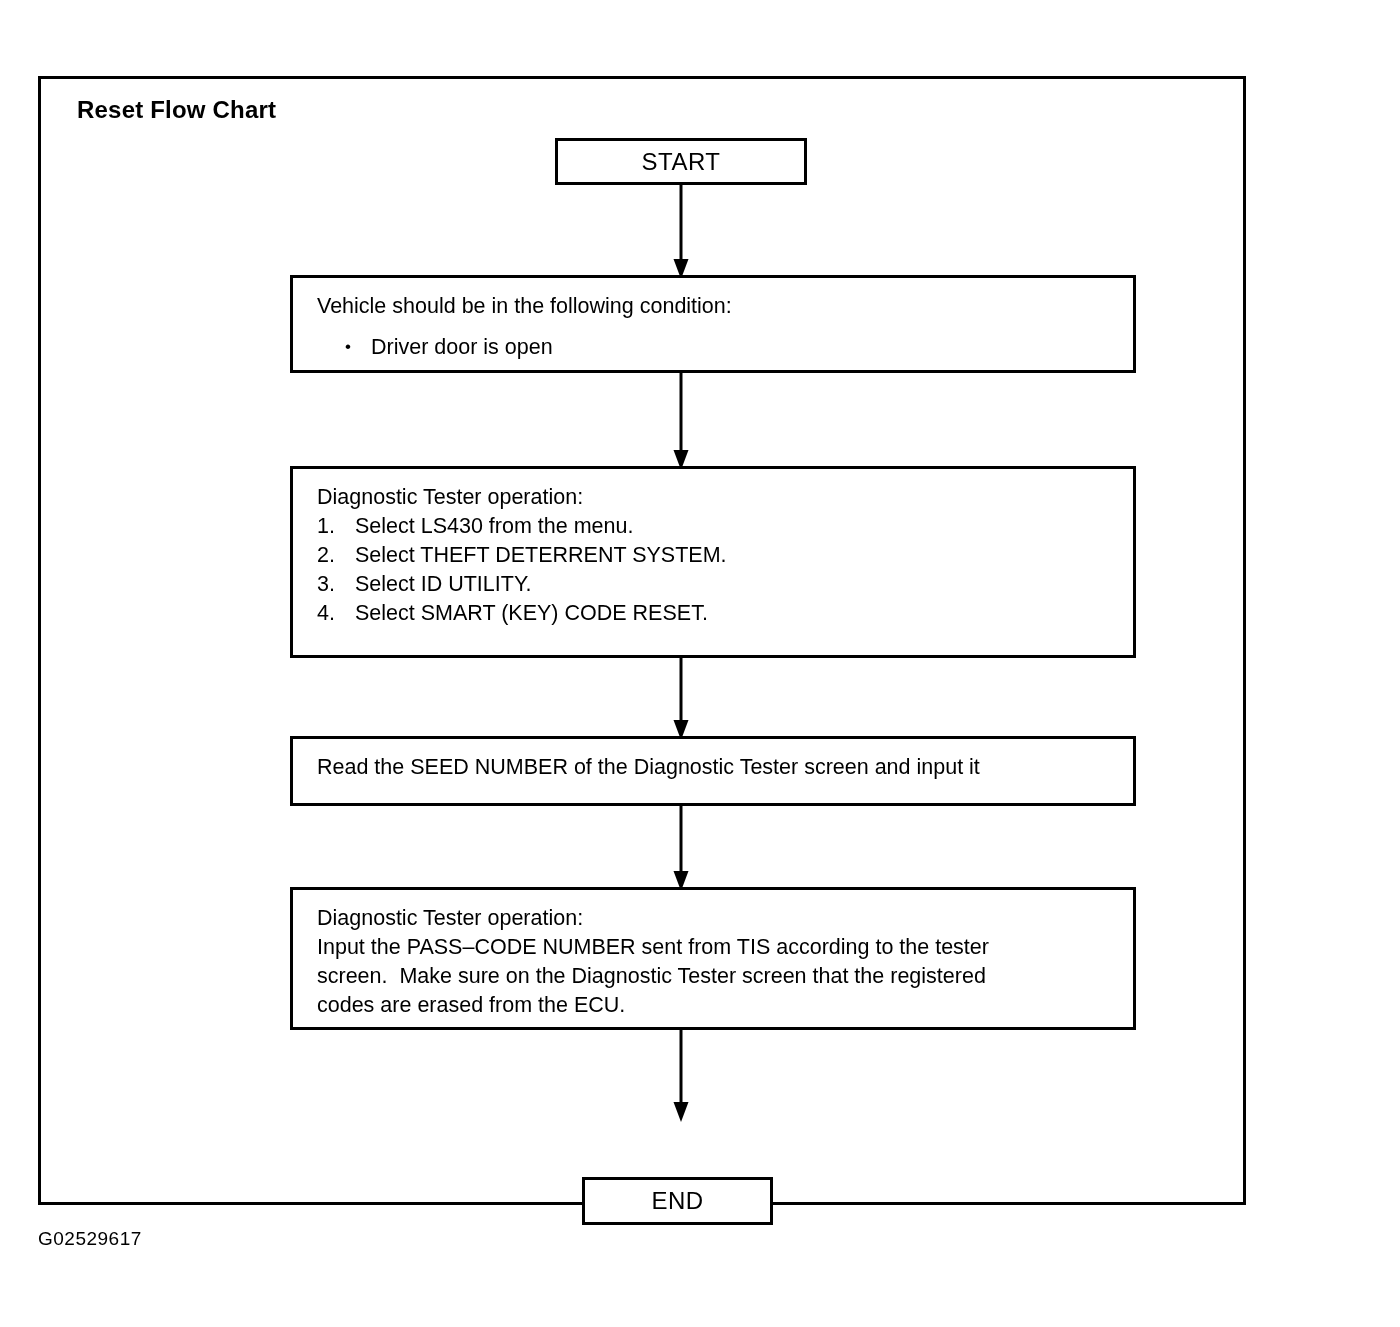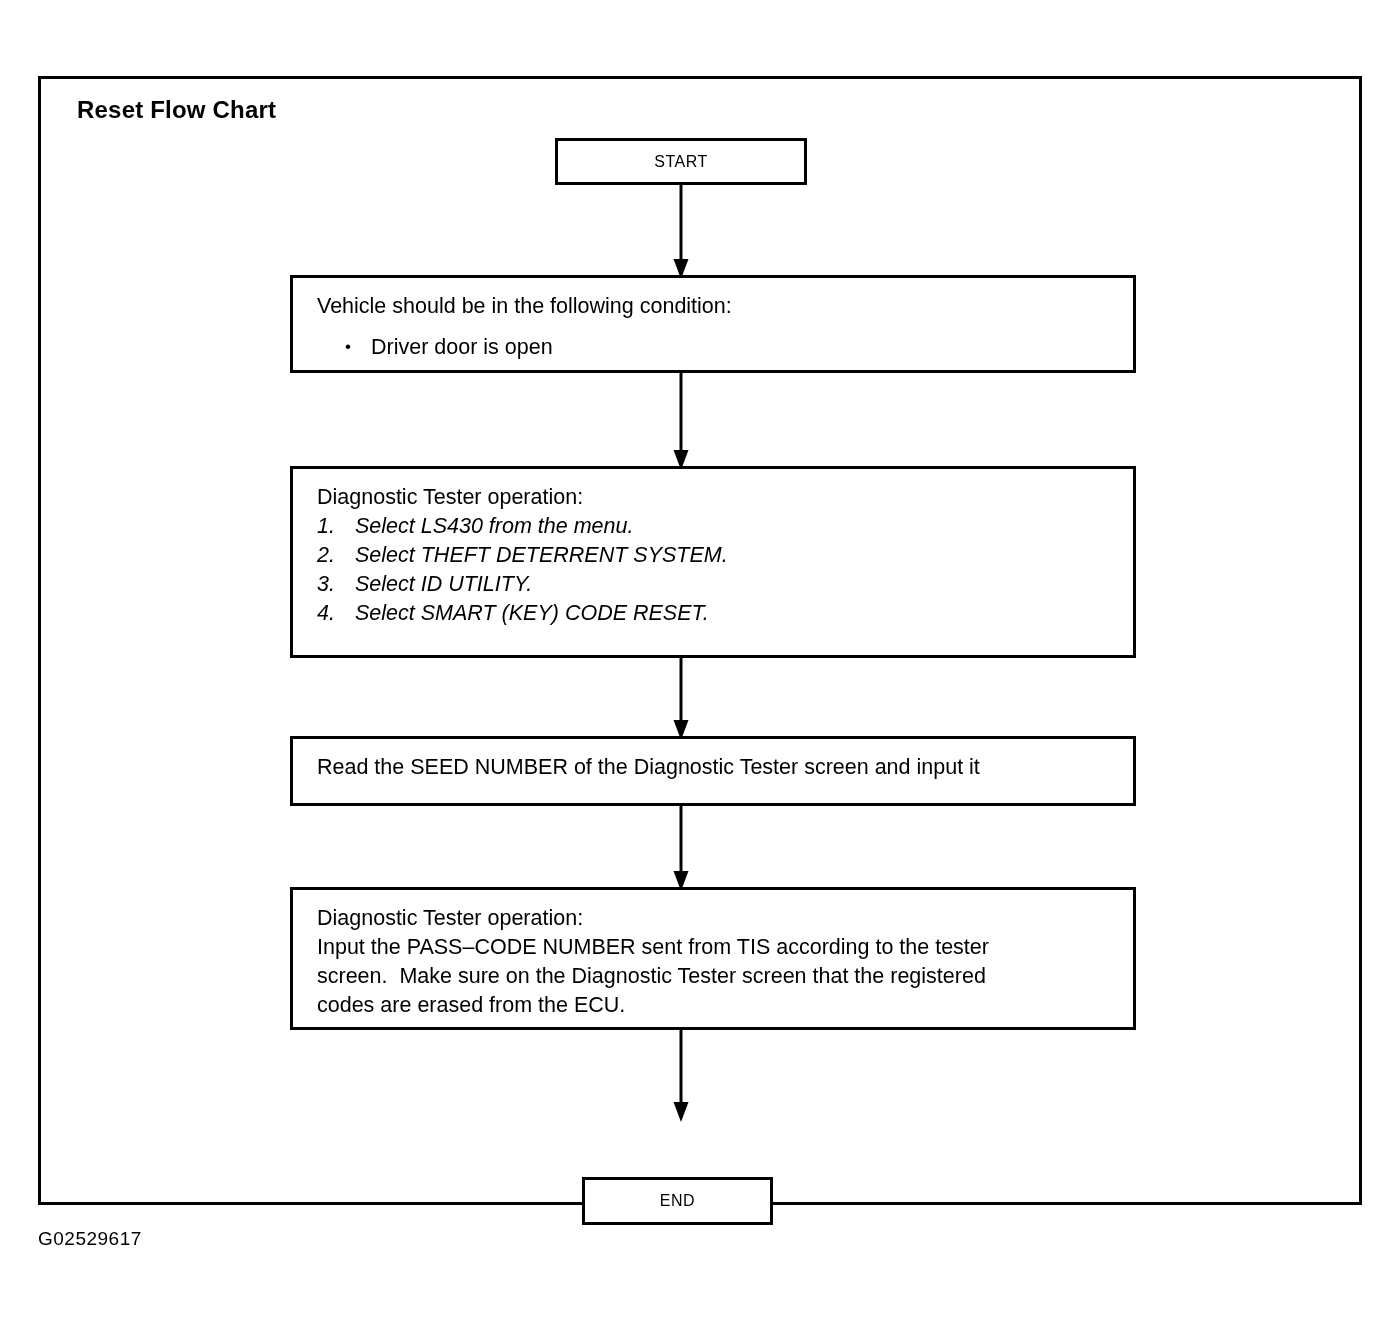--- a/index.html
+++ b/index.html
@@ -14,21 +14,21 @@
     font-family: "Liberation Sans", sans-serif;
     color: #000000;
     overflow: hidden;
   }
 
   
   #frame {
     position: absolute;
     left: 38px;
     top: 76px;
-    width: 1324px;
+    width: 1208px;
     height: 1129px;
     border: 3px solid #000000;
     box-sizing: border-box;
     background: #ffffff;
   }
 
   #chart-title {
     position: absolute;
     left: 36px;
     top: 17px;
@@ -42,21 +42,21 @@
   .node {
     position: absolute;
     border: 3px solid #000000;
     box-sizing: border-box;
     background: #ffffff;
   }
   .node-terminal {
     display: flex;
     align-items: center;
     justify-content: center;
-    font-size: 16px;
+    font-size: 24px;
     letter-spacing: 0.5px;
   }
   .node-process {
     padding: 14px 8px 10px 24px;
     font-size: 21.5px;
     line-height: 29px;
   }
 
   
   #node-start      { left: 514px; top: 59px;   width: 252px; height: 47px; }
@@ -85,21 +85,20 @@
     left: 16px;
     top: -1px;
     font-size: 17px;
   }
 
   ol.numbered {
     list-style: none;
     margin: 0;
     padding: 0;
     counter-reset: step;
-    font-style: italic;
   }
   ol.numbered li {
     position: relative;
     padding-left: 38px;
     white-space: pre;
     counter-increment: step;
   }
   ol.numbered li::before {
     content: counter(step) ".";
     position: absolute;

